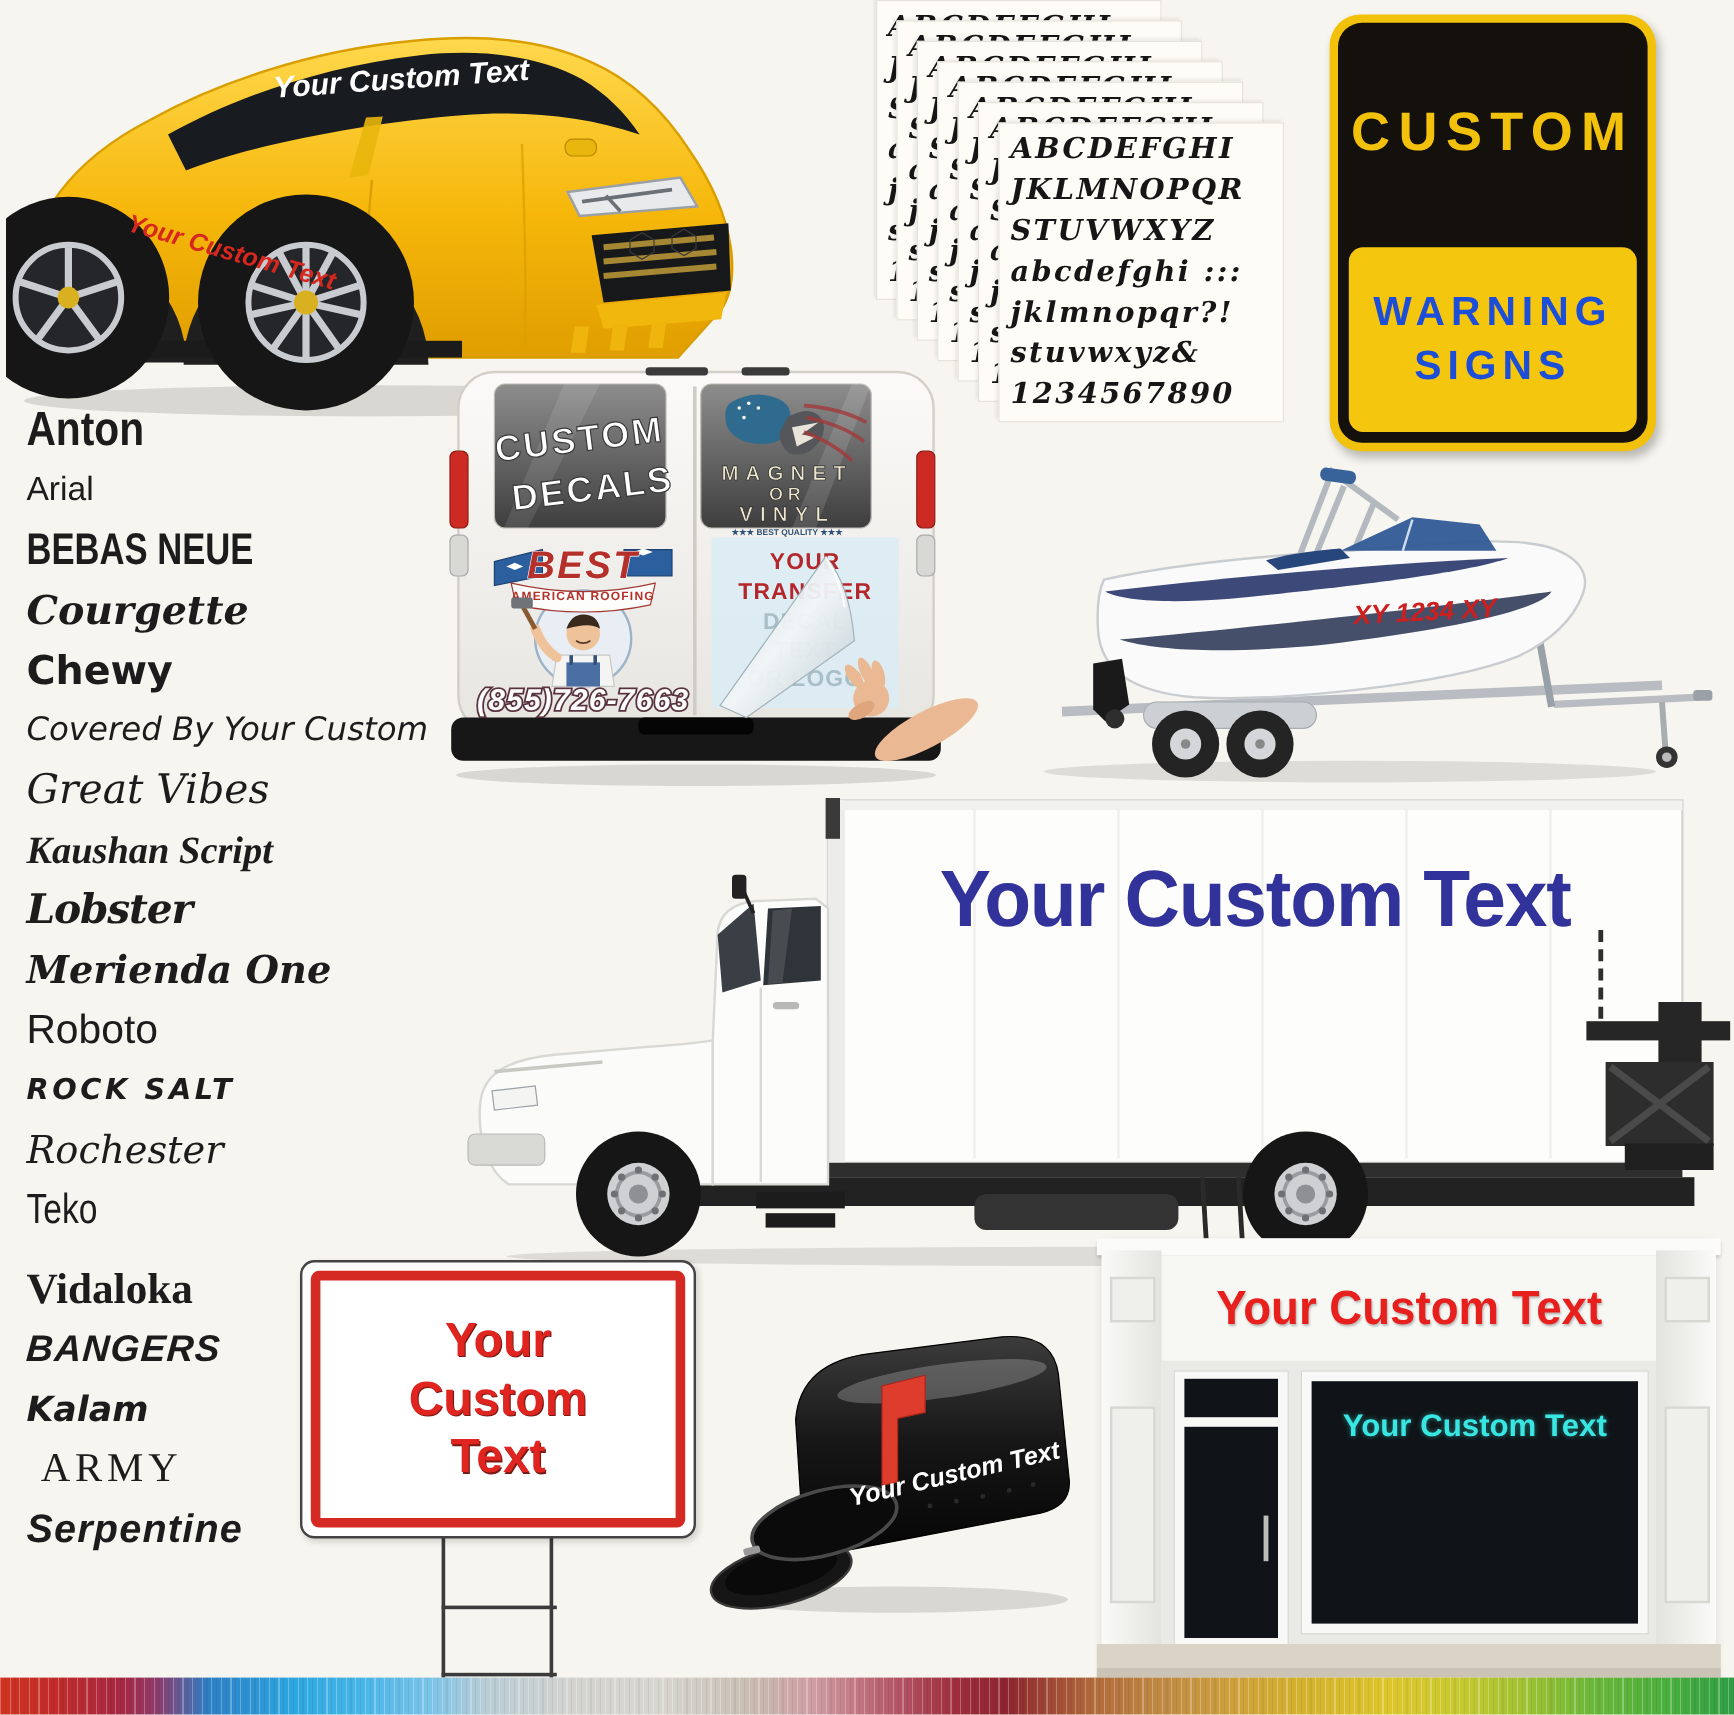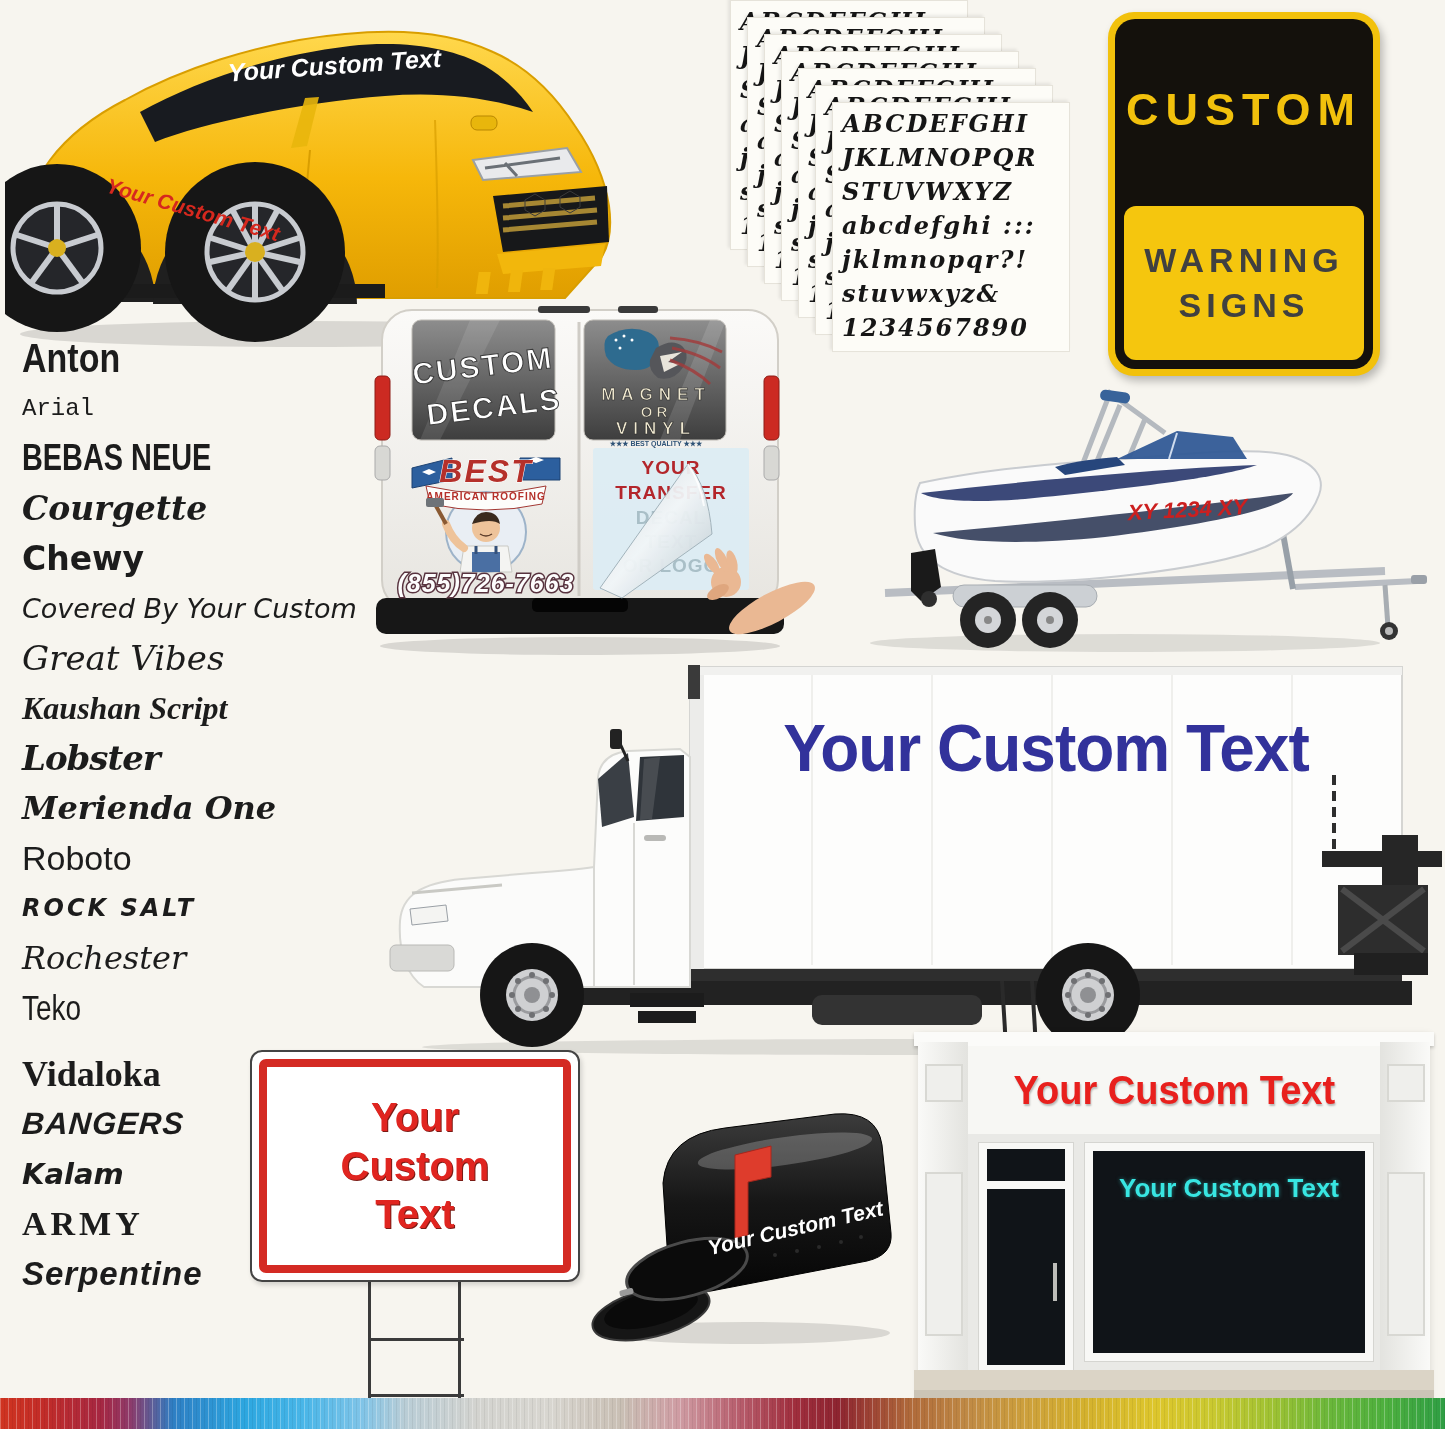--- a/index.html
+++ b/index.html
@@ -20,44 +20,44 @@
   .warning-sign{left:1108px;top:12px;width:272px;height:364px;background:#f2c10c;
                 border-radius:26px;padding:7px;box-sizing:border-box;
                 box-shadow:3px 5px 8px rgba(0,0,0,.25);}
   .warning-inner{position:relative;width:100%;height:100%;background:#14110c;border-radius:20px;}
   .warning-top{position:absolute;top:0;left:0;right:0;height:52%;display:flex;
                align-items:center;justify-content:center;}
   .warning-top span{color:#f2c10c;font-weight:800;font-size:45px;letter-spacing:7px;}
   .warning-bottom{position:absolute;left:9px;right:9px;bottom:9px;height:44%;
                   background:#f5c60e;border-radius:12px;display:flex;flex-direction:column;
                   align-items:center;justify-content:center;gap:6px;}
-  .warning-bottom span{color:#404040;font-weight:800;font-size:34px;letter-spacing:5px;}
+  .warning-bottom span{color:#1d4ed8;font-weight:800;font-size:34px;letter-spacing:5px;}
 
   
   .font-list{left:22px;top:333px;width:330px;}
   .font-item{height:50px;display:flex;align-items:center;color:#1c1c1c;white-space:nowrap;}
   .f0{font-family:"Liberation Sans",sans-serif;font-weight:900;font-size:40px;transform:scaleX(.85);transform-origin:left;}
   .f1{font-family:"DejaVu Serif",serif;font-style:italic;font-weight:400;font-size:33px;}
-  .f2{font-family:Liberation Mono, monospace;font-size:24px;text-align:center;}
+  .f2{font-family:Liberation Sans, sans-serif;font-size:28px;text-align:center;}
   .f3{font-family:"Liberation Sans",sans-serif;font-weight:700;font-size:37px;transform:scaleX(.78);transform-origin:left;}
   .f4{font-family:"DejaVu Serif",serif;font-style:italic;font-weight:600;font-size:33px;}
   .f5{font-family:"DejaVu Sans",sans-serif;font-weight:800;font-size:33px;}
   .f6{font-family:"DejaVu Sans",sans-serif;font-style:italic;font-weight:500;font-size:27px;}
   .f7{font-family:"DejaVu Serif",serif;font-style:italic;font-weight:300;font-size:34px;}
   .f8{font-family:Liberation Serif, serif;font-style:italic;font-weight:700;font-size:32px;}
   .f9{font-family:"DejaVu Serif",serif;font-style:italic;font-weight:700;font-size:34px;letter-spacing:-1px;}
   .f10{font-family:"DejaVu Serif",serif;font-weight:700;font-size:32px;font-style:italic;}
   .f11{font-family:"Liberation Sans",sans-serif;font-size:34px;text-align:center;}
   .f12{font-family:"DejaVu Sans",sans-serif;font-style:italic;font-weight:600;font-size:24px;letter-spacing:3px;}
   .f13{font-family:"DejaVu Serif",serif;font-style:italic;font-weight:400;font-size:32px;}
   .f14{font-family:"Liberation Sans",sans-serif;font-weight:500;font-size:35px;transform:scaleX(.8);transform-origin:left;}
   .f15{font-family:"Liberation Serif",serif;font-weight:600;font-size:36px;margin-top:16px;}
   .f16{font-family:"Liberation Sans",sans-serif;font-weight:800;font-style:italic;font-size:31px;letter-spacing:1px;transform:skewX(-4deg);transform-origin:left;}
   .f17{font-family:"DejaVu Sans",sans-serif;font-style:italic;font-weight:600;font-size:29px;}
-  .f18{font-family:"Liberation Serif",serif;font-weight:700;font-size:34px;letter-spacing:4px;}
+  .f18{font-family:"Liberation Serif",serif;font-weight:400;font-size:34px;letter-spacing:4px;margin-left:12px;}
   .f19{font-family:"Liberation Sans",sans-serif;font-weight:900;font-style:italic;font-size:33px;letter-spacing:1px;}
 
   
   .yard-sign{left:250px;top:1050px;width:330px;height:348px;}
   .ys-panel{position:absolute;left:0;top:0;width:330px;height:232px;background:#fff;
             border:2px solid #444;border-radius:12px;box-sizing:border-box;
             box-shadow:2px 3px 5px rgba(0,0,0,.15);}
   .ys-border{position:absolute;inset:7px;border:8px solid #d42a23;border-radius:7px;
              display:flex;flex-direction:column;align-items:center;justify-content:center;}
   .ys-line{color:#e02520;font-weight:900;font-size:40px;line-height:1.22;

